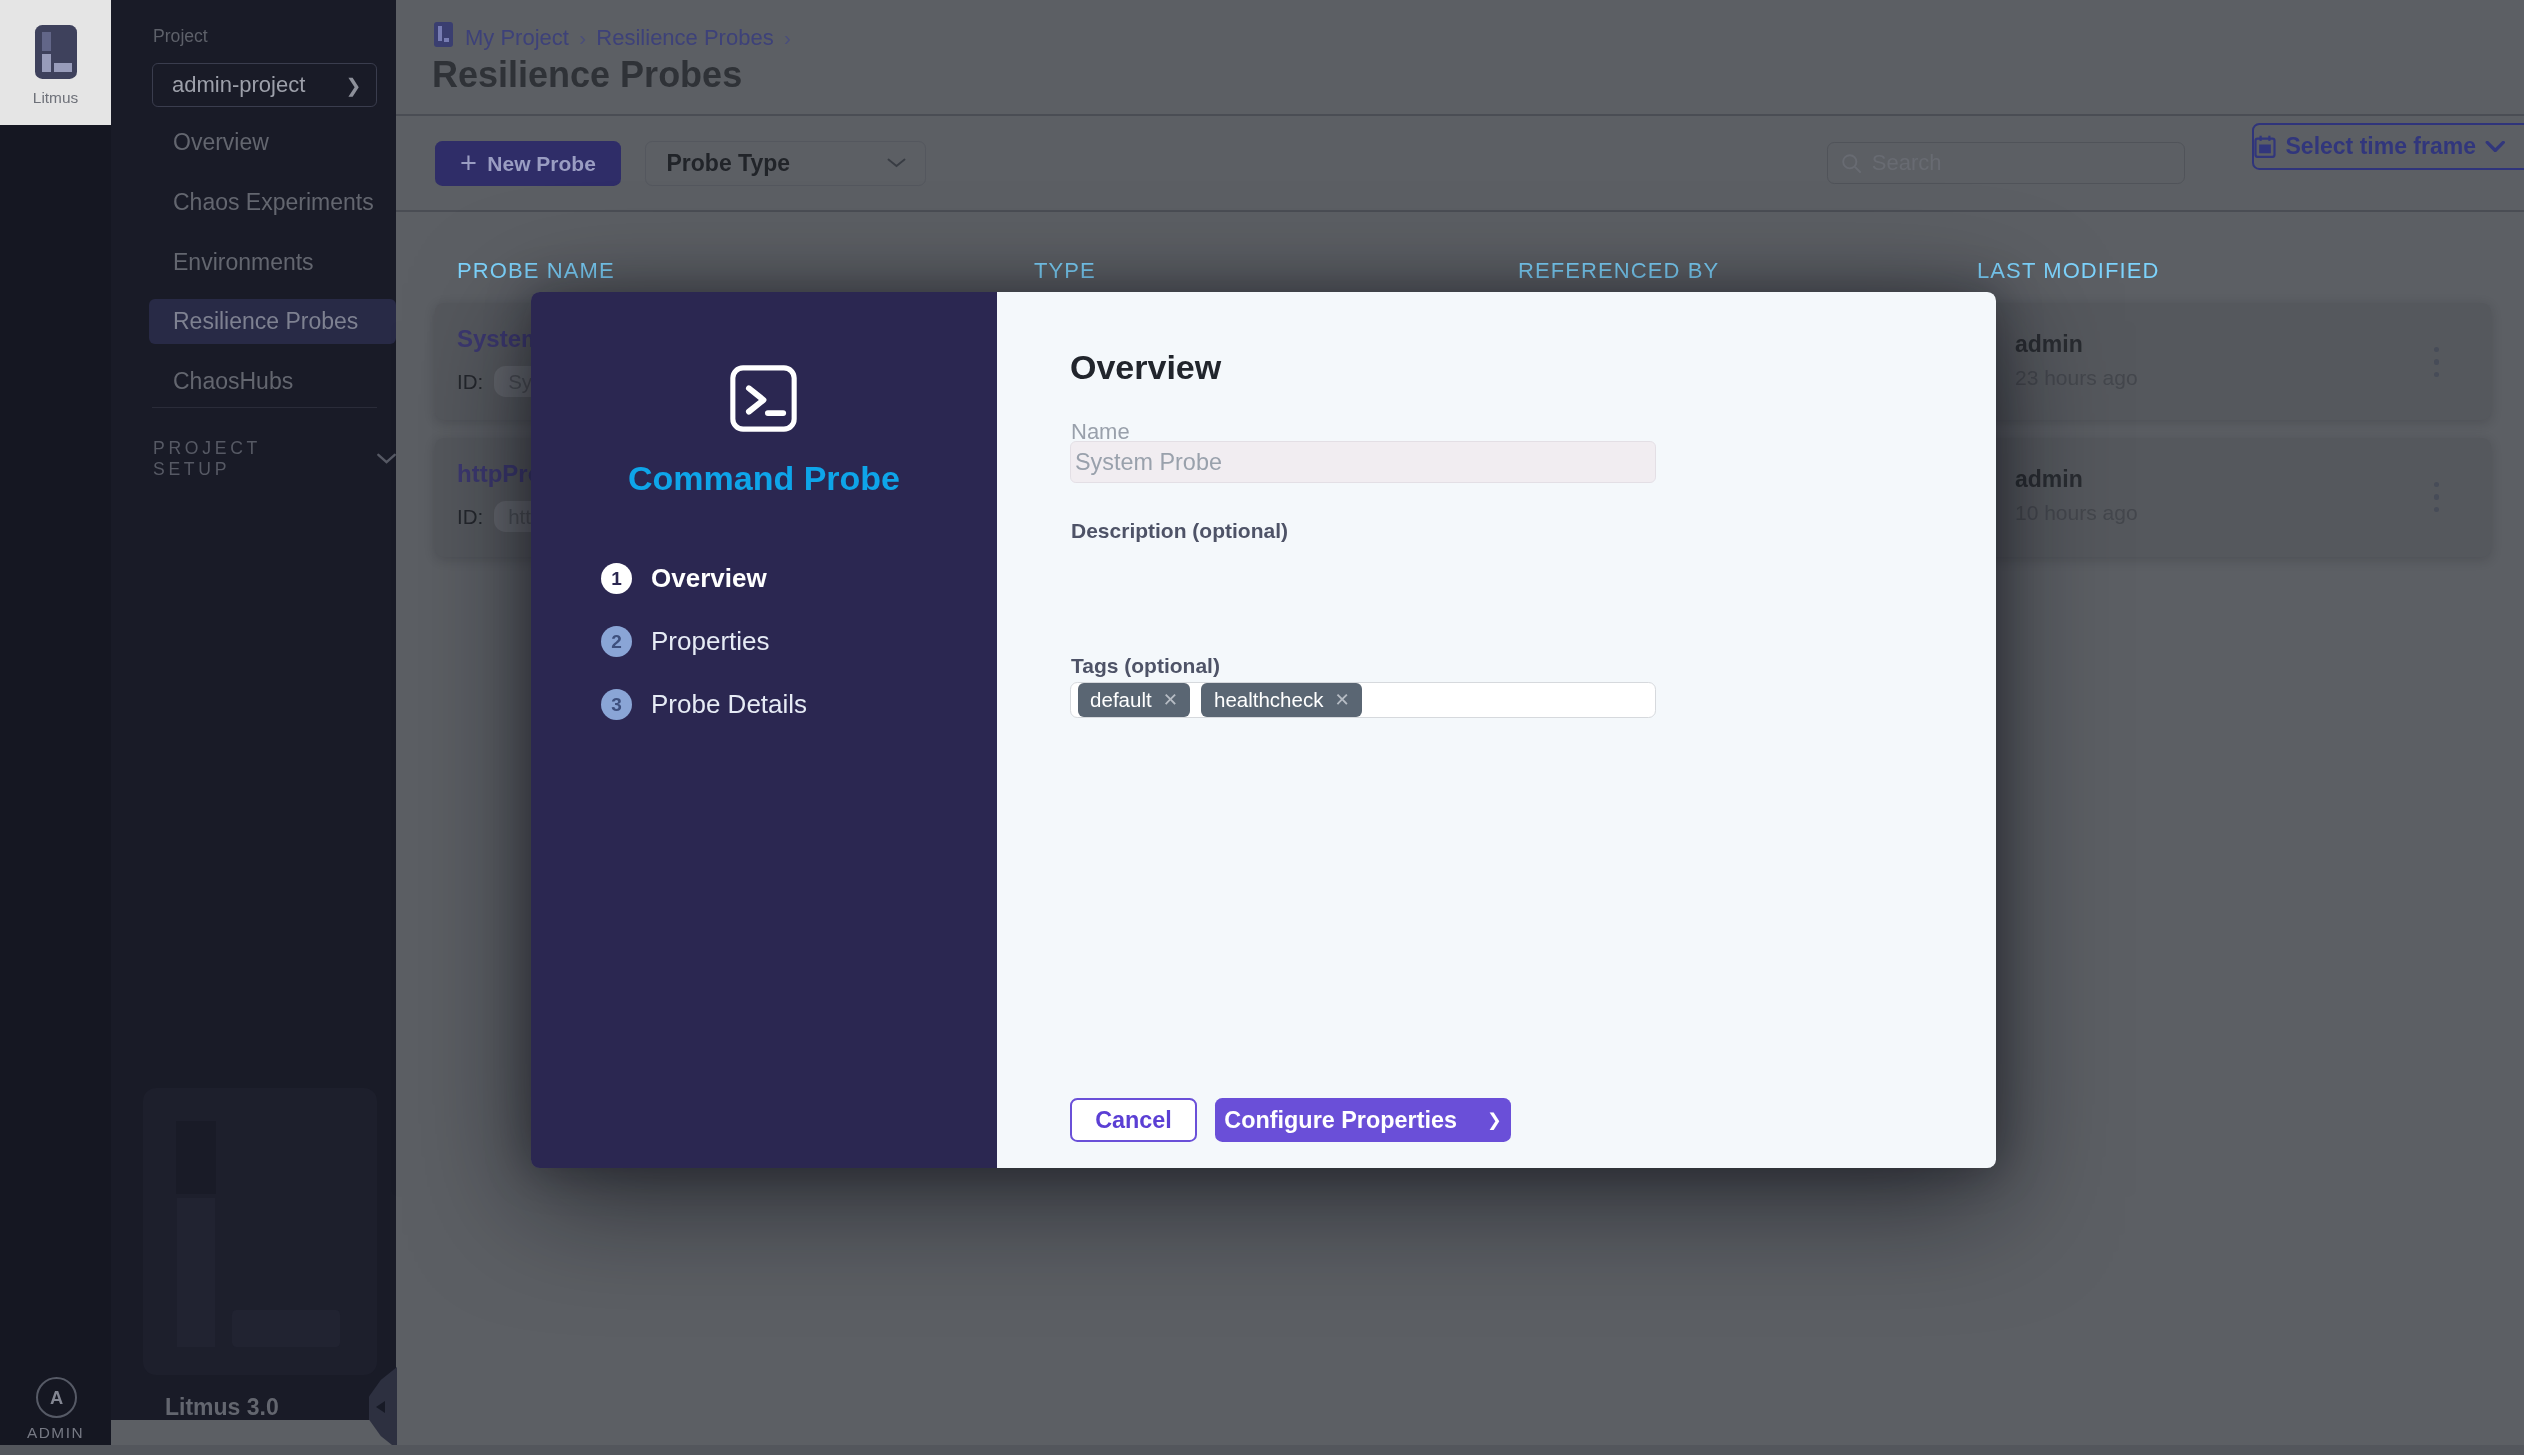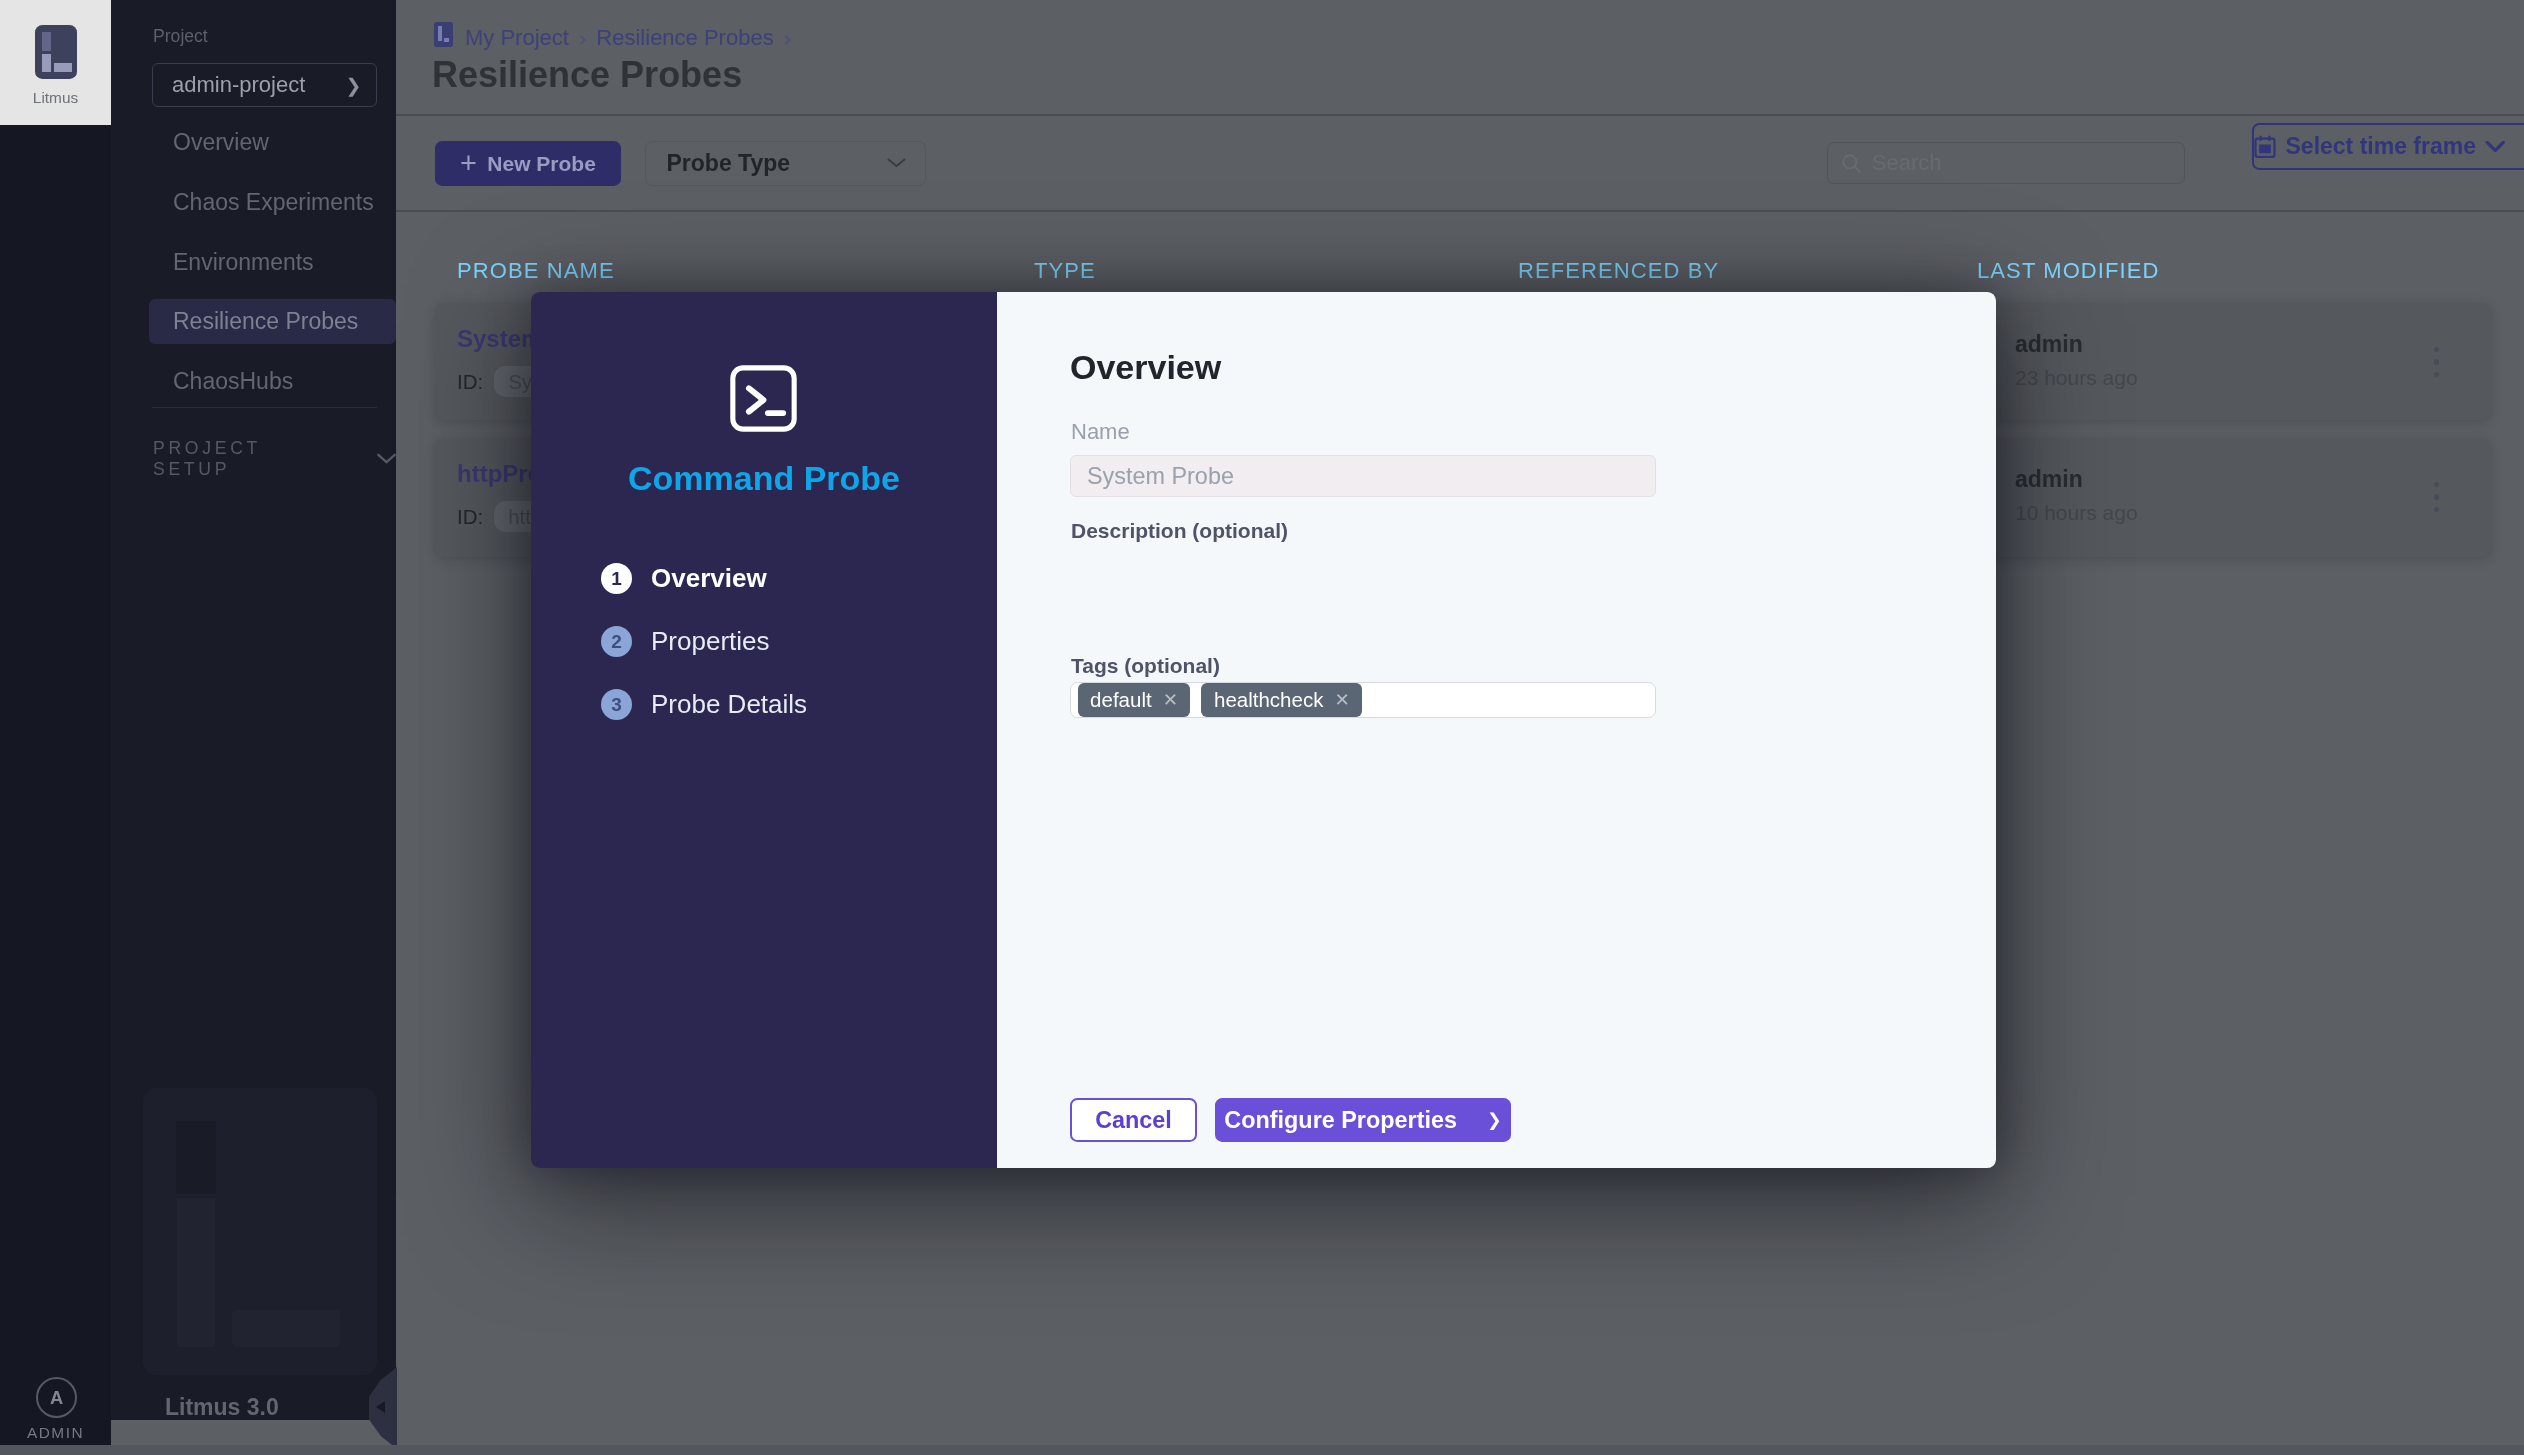--- a/index.html
+++ b/index.html
@@ -88,21 +88,21 @@
   .step.active .num { background:#ffffff; color:#2b2751; }
   .step.todo .num { background:#8aa5d6; color:#3e507e; }
   .step .slabel { font-size:26px; color:#e6ebf5; }
   .step.active .slabel { font-weight:bold; color:#ffffff; }
   .s1 { top:271px; } .s2 { top:334px; } .s3 { top:397px; }
 
   .modal-right { position:relative; flex:1; background:#f4f8fb; }
   .form-heading { position:absolute; left:73px; top:56px; font-size:34px; font-weight:bold; color:#21252c; }
   .f-label { position:absolute; left:74px; font-size:22px; color:#99a0ab; }
   .f-label.strong { font-size:21px; font-weight:bold; color:#4e5367; }
-  .name-input { position:absolute; left:73px; top:163px; width:586px; height:42px; background:#f1edf1; border:1.5px solid #e3dfe5; border-radius:5.9px; font-size:23.4px; color:#99a1ac; padding:0 16px; font-family:inherit; outline:none; }
+  .name-input { position:absolute; left:73px; top:149px; width:586px; height:42px; background:#f1edf1; border:1.5px solid #e3dfe5; border-radius:5.9px; font-size:23.4px; color:#99a1ac; padding:0 4px; font-family:inherit; outline:none; }
   .desc-wrap { position:absolute; left:73px; top:255px; width:586px; height:88px; }
   .desc-area { width:586px; height:88px; background:#ffffff; border:1.5px solid #d6d9dd; border-radius:7.3px; font-size:23.4px; color:#1f2537; padding:11.7px 16px; font-family:inherit; resize:none; outline:none; }
   .resize-grip { position:absolute; right:5.1px; bottom:6.6px; width:16px; height:16px; background:linear-gradient(135deg, transparent 45%, #9aa0a8 45%, #9aa0a8 53%, transparent 53%, transparent 65%, #9aa0a8 65%, #9aa0a8 73%, transparent 73%); }
   .tags-input { position:absolute; left:73px; top:390px; width:586px; height:36px; background:#ffffff; border:1.5px solid #d6d9dd; border-radius:7.3px; display:flex; align-items:center; gap:11px; padding:0 6.6px; cursor:text; }
   .tag-chip { height:34px; background:#5a6673; border-radius:5.9px; display:flex; align-items:center; gap:11px; padding:0 12.5px; }
   .tag-chip .t { font-size:20.5px; color:#ffffff; }
   .tag-chip .x { font-size:18.3px; color:#b6bcc4; cursor:pointer; }
   .btn-cancel { position:absolute; left:73px; top:806px; width:127px; height:44px; background:#ffffff; border:2.2px solid #6a50d8; border-radius:7.3px; display:flex; align-items:center; justify-content:center; font-size:23.4px; font-weight:bold; color:#5b3fd4; cursor:pointer; }
   .btn-next { position:absolute; left:218px; top:806px; width:296px; height:44px; background:#6a4fd8; border-radius:7.3px; display:flex; align-items:center; justify-content:center; gap:30px; font-size:23.4px; font-weight:bold; color:#ffffff; cursor:pointer; }
   .btn-next .chev { font-size:17.6px; font-weight:bold; }

